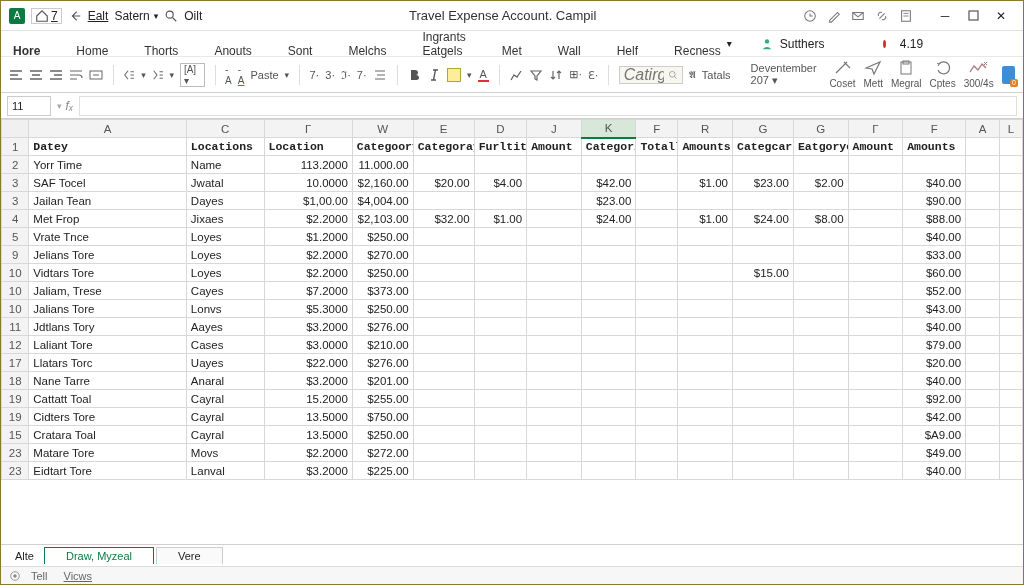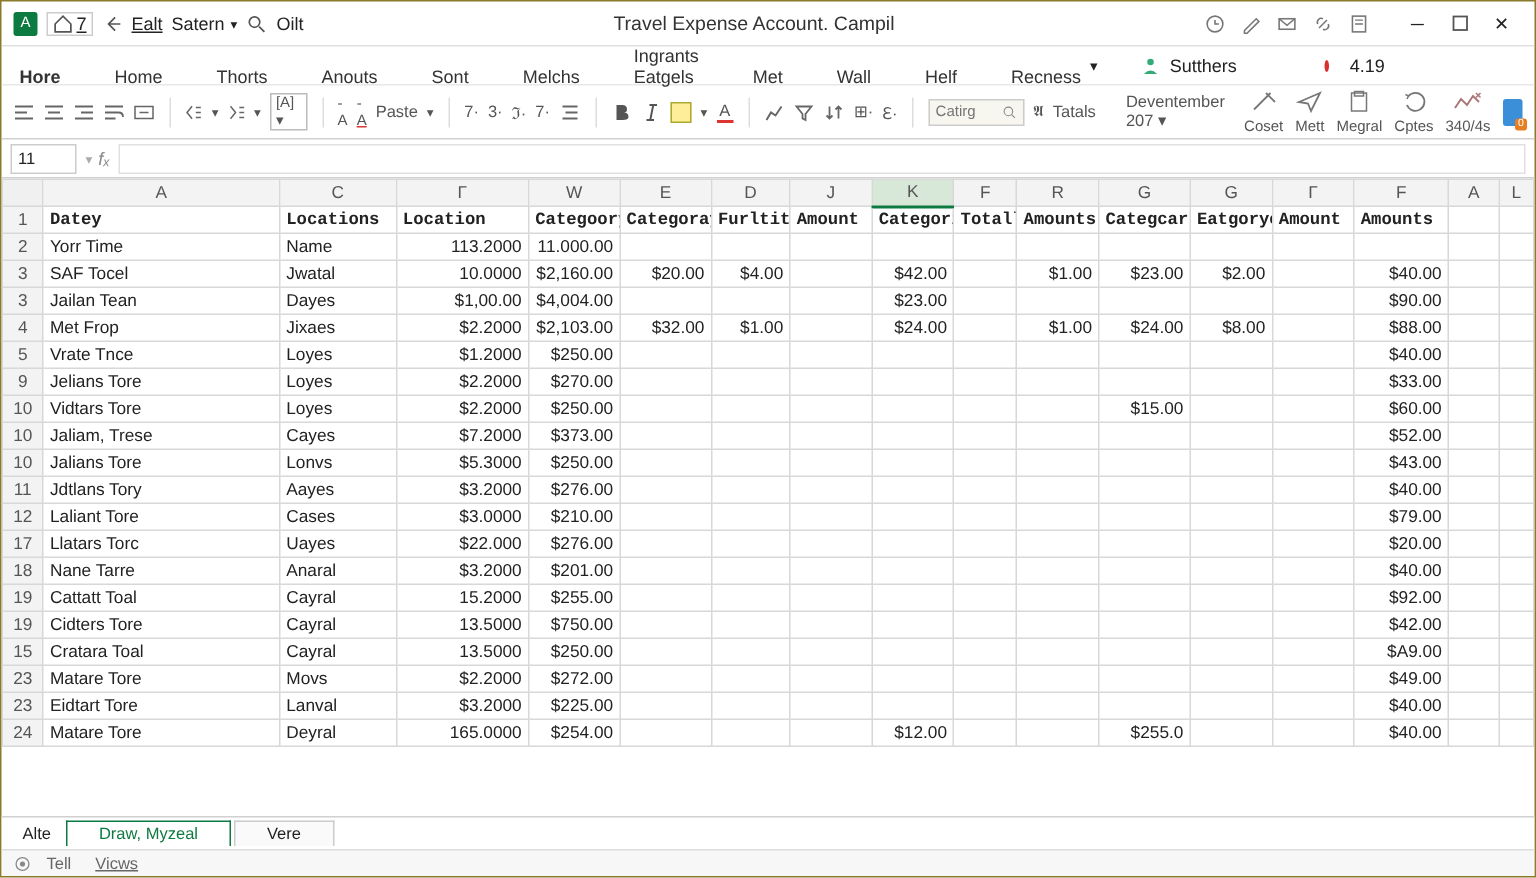--- a/index.html
+++ b/index.html
@@ -17,21 +17,21 @@
   .ribbon-tabs { height: 26px; display: flex; align-items: center; padding: 0 10px; gap: 14px; border-bottom: 1px solid #e8e8e8; }
   .ribbon-tab { font-size: 12px; color: #333; padding: 3px 2px; }
   .ribbon-tab.home { font-weight: 600; }
   
   .ribbon-content { height: 36px; display: flex; align-items: center; padding: 0 8px; gap: 10px; border-bottom: 1px solid #d0d0d0; font-size: 11px; color: #555; }
   .rib-group { display: flex; align-items: center; gap: 6px; }
   .rib-sep { width: 1px; height: 20px; background: #ddd; }
   .mini-icon { width: 14px; height: 14px; display: inline-block; }
   .badge-red { width: 8px; height: 8px; background: #d93030; border-radius: 50%; display: inline-block; }
   .search-box { display: flex; align-items: center; border: 1px solid #ccc; background: #f7f7f0; padding: 1px 4px; height: 18px; gap: 4px; }
-  .search-box input { border: none; background: transparent; font-size: 10px; width: 40px; outline: none; color: #888; }
+  .search-box input { border: none; background: transparent; font-size: 16px; width: 40px; outline: none; color: #888; font-style: italic; }
   
   .name-box-row { height: 26px; display: flex; align-items: center; padding: 0 6px; border-bottom: 1px solid #d0d0d0; gap: 0; }
   .name-box { width: 44px; height: 20px; border: 1px solid #ccc; font-size: 11px; padding: 0 4px; display: flex; align-items: center; }
   .formula-bar { flex: 1; height: 20px; border: 1px solid #e0e0e0; margin-left: 6px; padding: 0 4px; display: flex; align-items: center; font-size: 11px; }
   .fb-icons { display: flex; gap: 4px; align-items: center; margin-left: 6px; color: #888; }
   
   .grid-wrap { position: relative; height: 436px; overflow: hidden; }
   table.sheet { border-collapse: collapse; width: 100%; table-layout: fixed; }
   table.sheet th, table.sheet td { border: 1px solid #d8d8d8; height: 18px; padding: 1px 4px; font-size: 11.5px; color: #222; white-space: nowrap; overflow: hidden; }
   table.sheet thead th { background: #f3f3f3; font-weight: 400; text-align: center; height: 18px; color: #555; }
@@ -247,21 +247,21 @@
           <path d="M5 4 A6 6 0 1 1 4 10" stroke="#777" fill="none" stroke-width="1.2"></path>
           <path d="M3 3 L5 4 L4 6" stroke="#777" fill="none"></path>
         </svg>
       <div style="font-size:10px">Cptes</div>
     </div>
     <div style="text-align:center">
       <svg width="22" height="16" viewBox="0 0 22 16">
           <path d="M2 12 L6 6 L10 10 L14 4 L18 8" stroke="#a77" fill="none" stroke-width="1.3"></path>
           <path d="M16 2 L19 5 M19 2 L16 5" stroke="#a77"></path>
         </svg>
-      <div style="font-size:10px">340/4s</div>
+      <div style="font-size:10px">300/4s</div>
     </div>
     <span style="width:18px;height:18px;background:#3a8fd8;border-radius:2px;position:relative">
       <span style="position:absolute;right:-3px;bottom:-3px;width:8px;height:8px;background:#e67e22;border-radius:2px;font-size:7px;color:#fff;text-align:center">0</span>
     </span>
   </div>
 </div>
 
 <div class="name-box-row">
   <div class="name-box">11</div>
   <div class="fb-icons">
@@ -668,39 +668,20 @@
           <td class="num"></td>
           <td class="num"></td>
           <td class="num"></td>
           <td class="num"></td>
           <td class="num"></td>
           <td class="num"></td>
           <td class="num">$40.00</td>
           <td class="num"></td>
           <td class="num"></td>
         </tr>
-        <tr>
-          <th class="rowhead">24</th>
-          <td>Matare Tore</td>
-          <td>Deyral</td>
-          <td class="num">165.0000</td>
-          <td class="num">$254.00</td>
-          <td class="num"></td>
-          <td class="num"></td>
-          <td class="num"></td>
-          <td class="num">$12.00</td>
-          <td class="num"></td>
-          <td class="num"></td>
-          <td class="num">$255.0</td>
-          <td class="num"></td>
-          <td class="num"></td>
-          <td class="num">$40.00</td>
-          <td class="num"></td>
-          <td class="num"></td>
-        </tr>
       </tbody>
   </table>
 </div>
 
 <div class="bottom-bar">
   <span style="padding:2px 8px">Alte</span>
   <span class="sheet-tab active">Draw, Myzeal</span>
   <span class="sheet-tab">Vere</span>
 </div>
 

